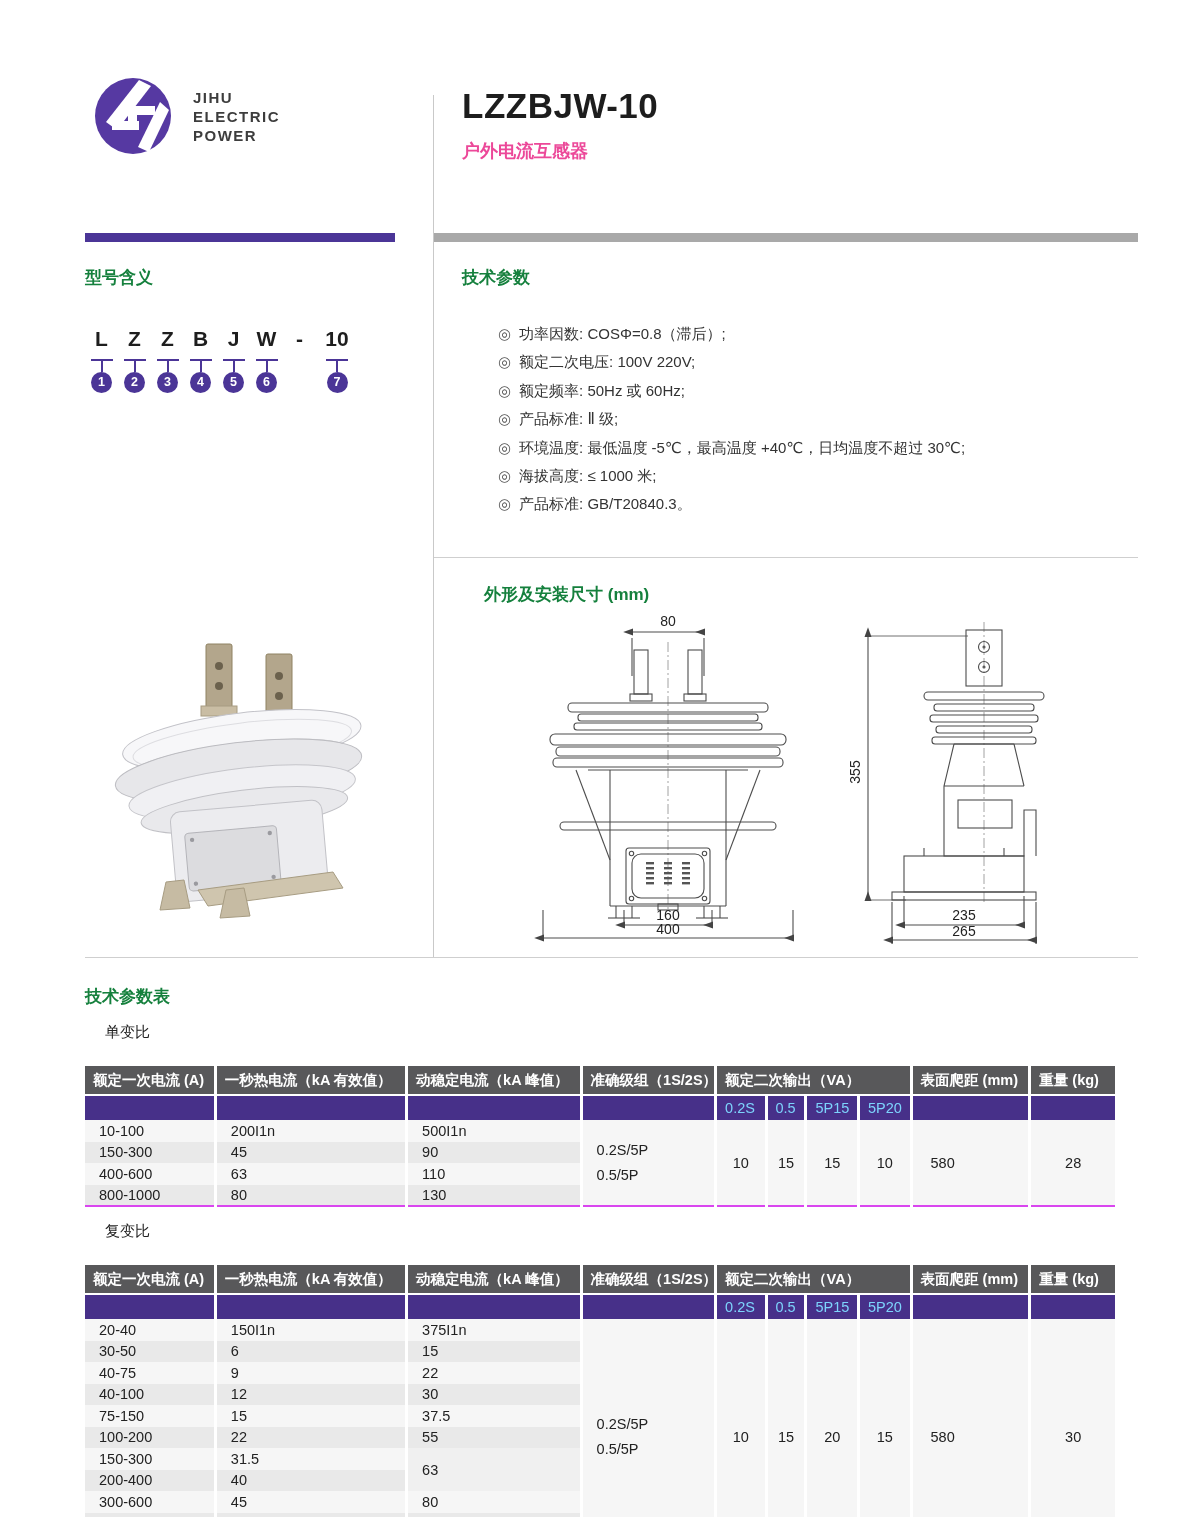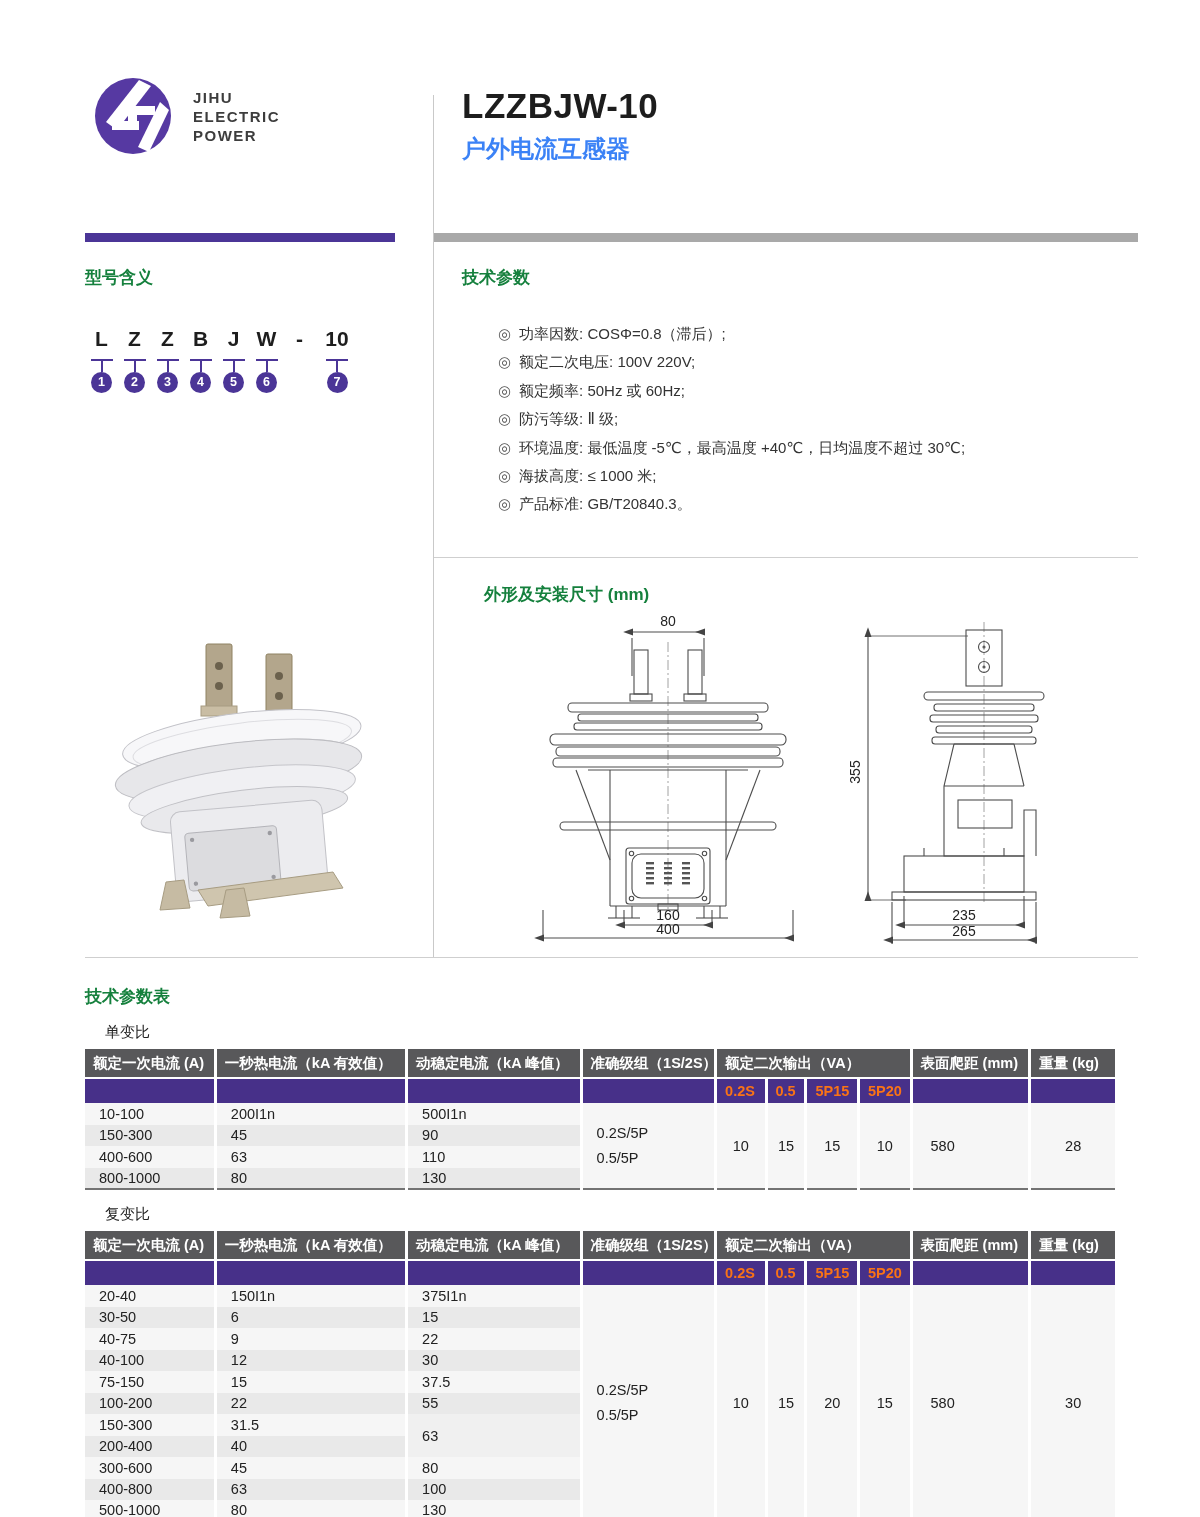--- a/index.html
+++ b/index.html
@@ -4,21 +4,21 @@
 <style>
   html,body{margin:0;padding:0;background:#fff;}
   .page{position:relative;width:1200px;height:1517px;background:#fff;overflow:hidden;
         font-family:"Liberation Sans","DejaVu Sans",sans-serif;color:#2e2e2e;}
 
   
   .logo-block{position:absolute;left:93px;top:76px;display:flex;align-items:center;gap:20px;}
   .brand-name{font-size:15px;font-weight:bold;letter-spacing:1.5px;color:#3d3d3d;line-height:19px;}
   .title-block{position:absolute;left:462px;top:86px;}
   .model-title{font-size:35px;font-weight:bold;color:#1d1d1d;letter-spacing:0.5px;margin:0;}
-  .product-subtitle{font-size:24px;color:#3b82f6;margin-top:7px;font-weight:bold;}
+  .product-subtitle{font-size:18px;color:#ec4899;margin-top:13px;font-weight:bold;}
 
   .purple-bar{position:absolute;left:85px;top:233px;width:310px;height:9px;background:#4b3597;}
   .gray-bar{position:absolute;left:433px;top:233px;width:705px;height:9px;background:#a9a9a9;}
   .v-divider{position:absolute;left:433px;top:95px;width:1px;height:863px;background:#c9c9c9;}
   .h-divider-mid{position:absolute;left:434px;top:557px;width:704px;height:1px;background:#cfcfcf;}
   .h-divider-bottom{position:absolute;left:85px;top:957px;width:1053px;height:1px;background:#cfcfcf;}
 
   .section-heading{font-size:17px;font-weight:bold;color:#15803d;}
 
   
@@ -43,28 +43,28 @@
   
   .dim-section-heading{position:absolute;left:484px;top:583px;}
   .front-view{position:absolute;left:528px;top:610px;}
   .side-view{position:absolute;left:846px;top:610px;}
   .product-photo{position:absolute;left:78px;top:628px;}
   svg text{font-family:"Liberation Sans","DejaVu Sans",sans-serif;}
 
   
   .spec-tables{position:absolute;left:85px;top:985px;width:1030px;}
   .table-sublabel{font-size:15px;color:#222;margin-top:15px;margin-left:20px;}
-  table.spec{width:100%;border-collapse:collapse;table-layout:fixed;margin-top:7px;
-             border-bottom:2px solid #737373;}
+  table.spec{width:100%;border-collapse:collapse;table-layout:fixed;margin-top:24px;
+             border-bottom:2px solid #d946ef;}
   .spec th,.spec td{border-left:3px solid #fff;overflow:hidden;white-space:nowrap;box-sizing:border-box;}
   .spec tr > *:first-child{border-left:none;}
   .spec thead tr.main th{background:#58585a;color:#fff;font-size:14.5px;font-weight:bold;
                          height:29px;text-align:left;padding:0 0 0 8px;}
-  .spec thead tr.subrow th{background:#473089;height:25px;border-top:2px solid #fff;color:#f97316;
-                           text-align:left;padding:0 0 0 8px;font-size:14.5px;font-weight:bold;}
+  .spec thead tr.subrow th{background:#473089;height:25px;border-top:2px solid #fff;color:#7dd3fc;
+                           text-align:left;padding:0 0 0 8px;font-size:14.5px;font-weight:normal;}
   .spec tbody td{height:21.5px;font-size:14.5px;color:#222;padding:0 0 0 14px;text-align:left;}
   .spec tbody tr:nth-child(odd) td.s{background:#f6f6f6;}
   .spec tbody tr:nth-child(even) td.s{background:#e9e9e9;}
   .spec td.sm{background:#f0f0f0 !important;}
   .spec td.m{background:#f6f6f6;}
   .spec td.va,.spec td.wt{text-align:center;padding-left:0;}
   .spec td.cr{padding-left:18px;}
   .spec td.acc div{line-height:25px;}
 </style>
 </head>
@@ -183,21 +183,21 @@
       <polygon points="148,262 166,260 172,288 142,290" fill="#c6bba3" stroke="#a79c82"></polygon>
     </g>
   </svg>
 
   <div class="tech-params">
     <div class="section-heading">技术参数</div>
     <div class="tp-list">
       <div class="tp-item"><span class="tp-bullet">◎</span><span>功率因数: COSΦ=0.8（滞后）;</span></div>
       <div class="tp-item"><span class="tp-bullet">◎</span><span>额定二次电压: 100V  220V;</span></div>
       <div class="tp-item"><span class="tp-bullet">◎</span><span>额定频率: 50Hz 或 60Hz;</span></div>
-      <div class="tp-item"><span class="tp-bullet">◎</span><span>防污等级: Ⅱ 级;</span></div>
+      <div class="tp-item"><span class="tp-bullet">◎</span><span>产品标准: Ⅱ 级;</span></div>
       <div class="tp-item"><span class="tp-bullet">◎</span><span>环境温度: 最低温度 -5℃，最高温度 +40℃，日均温度不超过 30℃;</span></div>
       <div class="tp-item"><span class="tp-bullet">◎</span><span>海拔高度: ≤ 1000 米;</span></div>
       <div class="tp-item"><span class="tp-bullet">◎</span><span>产品标准: GB/T20840.3。</span></div>
     </div>
   </div>
 
   <div class="dim-section-heading section-heading">外形及安装尺寸 (mm)</div>
 
   <svg class="front-view" width="285" height="335" viewBox="0 0 285 335">
     <defs>

